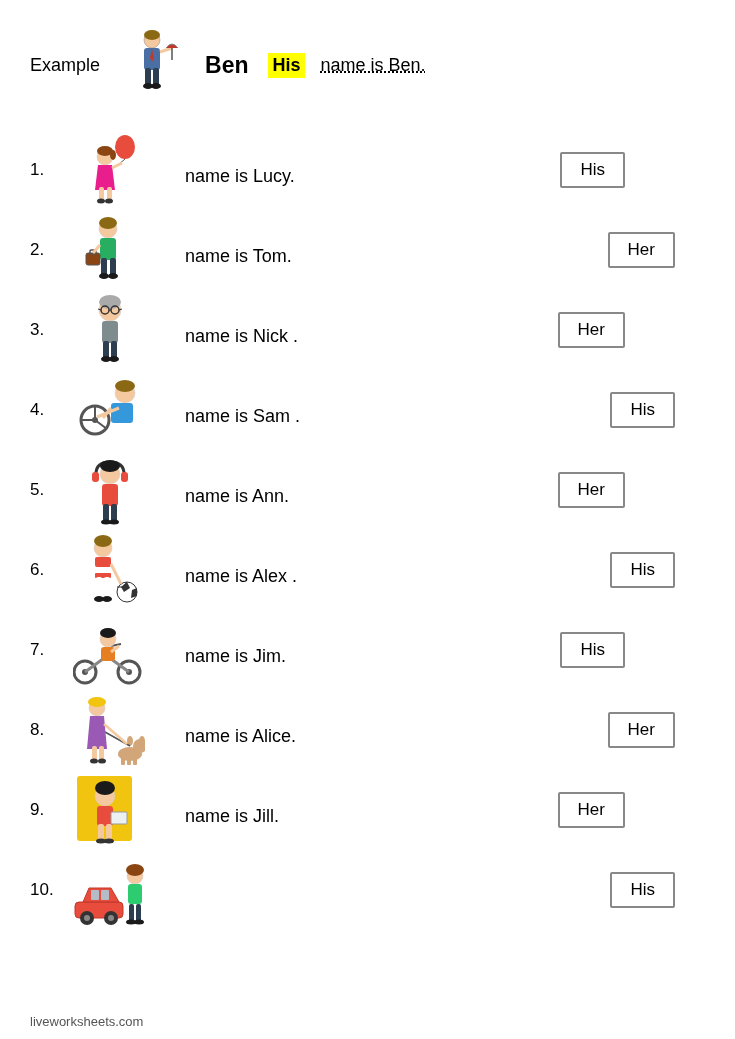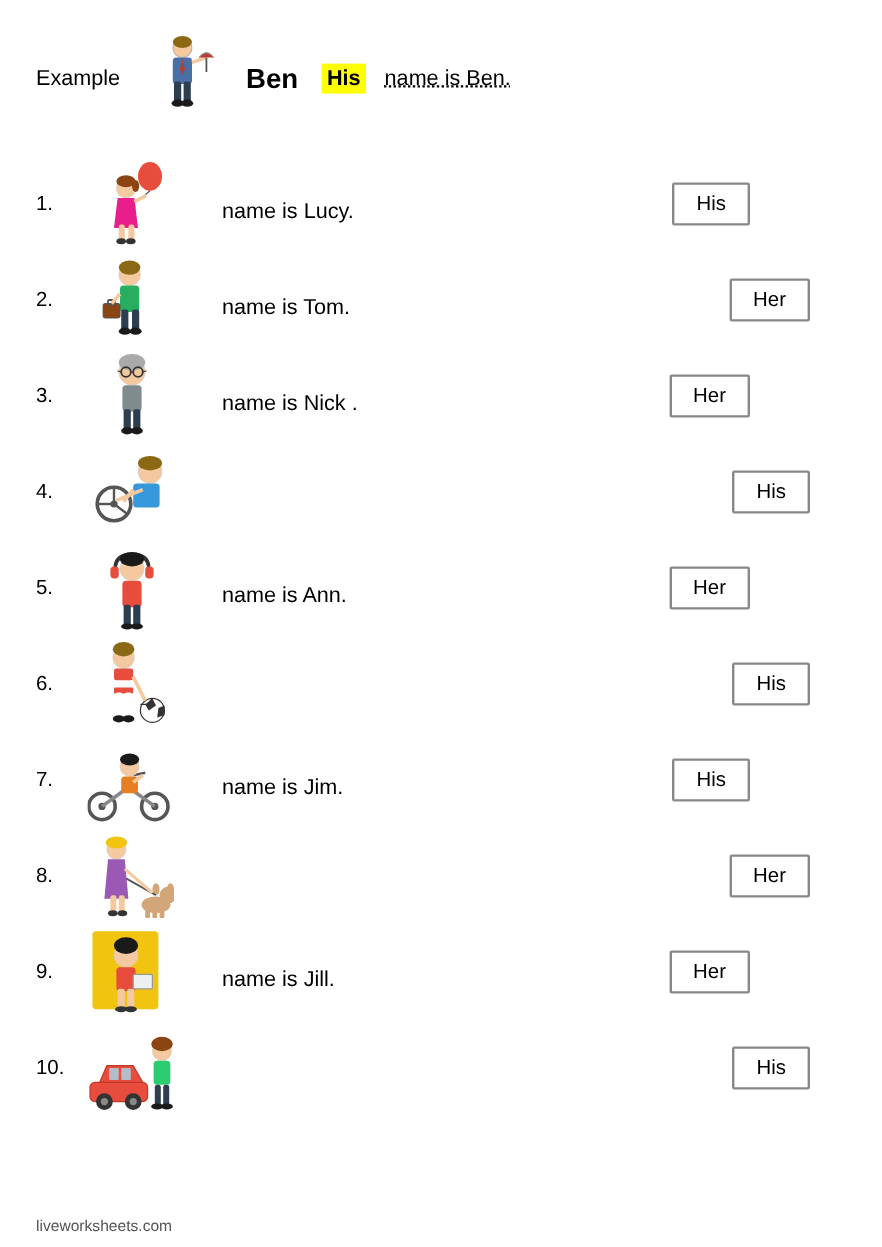--- a/index.html
+++ b/index.html
@@ -231,20 +231,21 @@
         <circle cx="50" cy="18" r="10" fill="#f5c9a0" stroke="#ccc" stroke-width="0.5"></circle>
 
         <ellipse cx="50" cy="11" rx="10" ry="6" fill="#8B6914"></ellipse>
 
         <rect x="36" y="28" width="22" height="20" rx="3" fill="#3498db"></rect>
 
         <line x1="36" y1="33" x2="28" y2="43" stroke="#f5c9a0" stroke-width="3"></line>
         <line x1="44" y1="33" x2="22" y2="42" stroke="#f5c9a0" stroke-width="3"></line>
       </svg>
     </div>
+    <span class="item-sentence">name is Sam .</span>
     <div class="pronoun-box">His</div>
   </div>
 
   <div class="item-row row-5">
     <span class="item-number">5.</span>
     <div class="item-image">
       <svg width="60" height="72" viewBox="0 0 60 72" xmlns="http://www.w3.org/2000/svg">
 
         <path d="M16 20 Q16 8 30 8 Q44 8 44 20" fill="none" stroke="#333" stroke-width="3"></path>
         <rect x="12" y="18" width="7" height="10" rx="3" fill="#e74c3c"></rect>
@@ -287,20 +288,21 @@
 
         <rect x="21" y="43" width="6" height="22" rx="2" fill="#fff"></rect>
         <rect x="29" y="43" width="6" height="22" rx="2" fill="#fff"></rect>
 
         <ellipse cx="24" cy="65" rx="5" ry="3" fill="#1a1a1a"></ellipse>
         <ellipse cx="32" cy="65" rx="5" ry="3" fill="#1a1a1a"></ellipse>
 
         <line x1="36" y1="30" x2="46" y2="50" stroke="#f5c9a0" stroke-width="3"></line>
       </svg>
     </div>
+    <span class="item-sentence">name is Alex .</span>
     <div class="pronoun-box">His</div>
   </div>
 
   <div class="item-row row-7">
     <span class="item-number">7.</span>
     <div class="item-image">
       <svg width="75" height="72" viewBox="0 0 75 72" xmlns="http://www.w3.org/2000/svg">
 
         <circle cx="12" cy="58" r="11" fill="none" stroke="#555" stroke-width="3"></circle>
         <circle cx="56" cy="58" r="11" fill="none" stroke="#555" stroke-width="3"></circle>
@@ -345,20 +347,21 @@
 
         <path d="M15 22 L12 55 L32 55 L29 22 Z" fill="#9b59b6"></path>
 
         <rect x="17" y="52" width="5" height="14" rx="2" fill="#f5c9a0"></rect>
         <rect x="24" y="52" width="5" height="14" rx="2" fill="#f5c9a0"></rect>
         <ellipse cx="19" cy="67" rx="4" ry="2.5" fill="#333"></ellipse>
         <ellipse cx="27" cy="67" rx="4" ry="2.5" fill="#333"></ellipse>
         <line x1="29" y1="30" x2="52" y2="50" stroke="#f5c9a0" stroke-width="2.5"></line>
       </svg>
     </div>
+    <span class="item-sentence">name is Alice.</span>
     <div class="pronoun-box">Her</div>
   </div>
 
   <div class="item-row row-9">
     <span class="item-number">9.</span>
     <div class="item-image">
       <svg width="70" height="72" viewBox="0 0 70 72" xmlns="http://www.w3.org/2000/svg">
 
         <rect x="2" y="2" width="55" height="65" rx="3" fill="#f1c40f"></rect>
 

